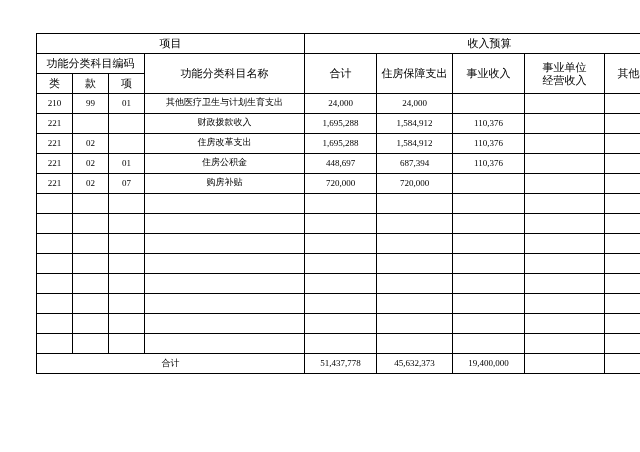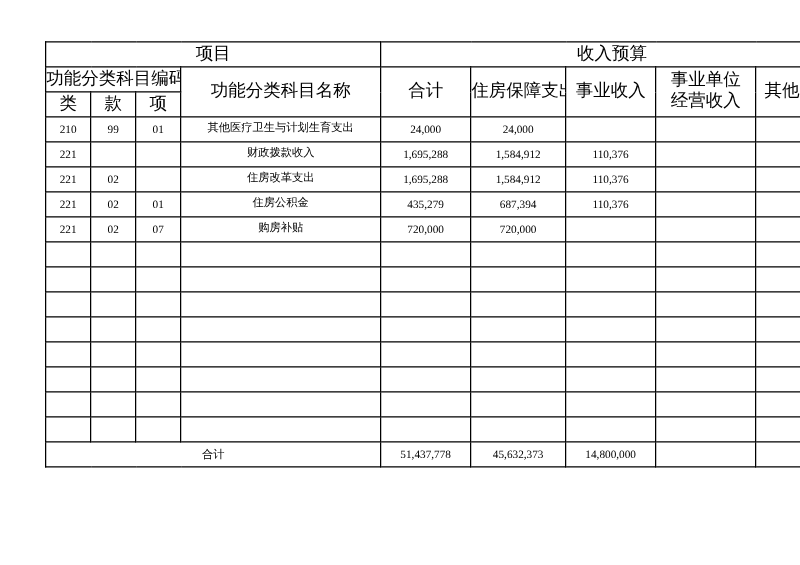--- a/index.html
+++ b/index.html
@@ -36,21 +36,21 @@
   table.budget td {
     border: 1px solid #000000;
     padding: 0;
     text-align: center;
     vertical-align: middle;
     height: 19px;
     overflow: hidden;
     white-space: nowrap;
   }
   .hdr {
-    font-size: 14px;
+    font-size: 11px;
     font-family: Liberation Serif, serif;
   }
   .two-line {
     line-height: 1.15;
   }
   .cell-left {
     text-align: left;
     padding-left: 4px;
     font-family: Liberation Mono, monospace;
   }
@@ -151,21 +151,21 @@
           <td class="cell-right num">1,584,912</td>
           <td class="cell-right num">110,376</td>
           <td class="cell-right num"></td>
           <td class="cell-right num"></td>
         </tr>
         <tr>
           <td>221</td>
           <td>02</td>
           <td>01</td>
           <td class="cell-left">住房公积金</td>
-          <td class="cell-right num">435,279</td>
+          <td class="cell-right num">448,697</td>
           <td class="cell-right num">687,394</td>
           <td class="cell-right num">110,376</td>
           <td class="cell-right num"></td>
           <td class="cell-right num"></td>
         </tr>
         <tr>
           <td>221</td>
           <td>02</td>
           <td>07</td>
           <td class="cell-left">购房补贴</td>
@@ -262,20 +262,20 @@
           <td class="cell-right num"></td>
           <td class="cell-right num"></td>
           <td class="cell-right num"></td>
           <td class="cell-right num"></td>
         </tr>
 
         <tr>
           <td class="total-label" colspan="4">合计</td>
           <td class="cell-right num">51,437,778</td>
           <td class="cell-right num">45,632,373</td>
-          <td class="cell-right num">14,800,000</td>
+          <td class="cell-right num">19,400,000</td>
           <td class="cell-right num"></td>
           <td class="cell-right num"></td>
         </tr>
       </tbody>
     </table>
   </div>
 </div>
 
 </body></html>

